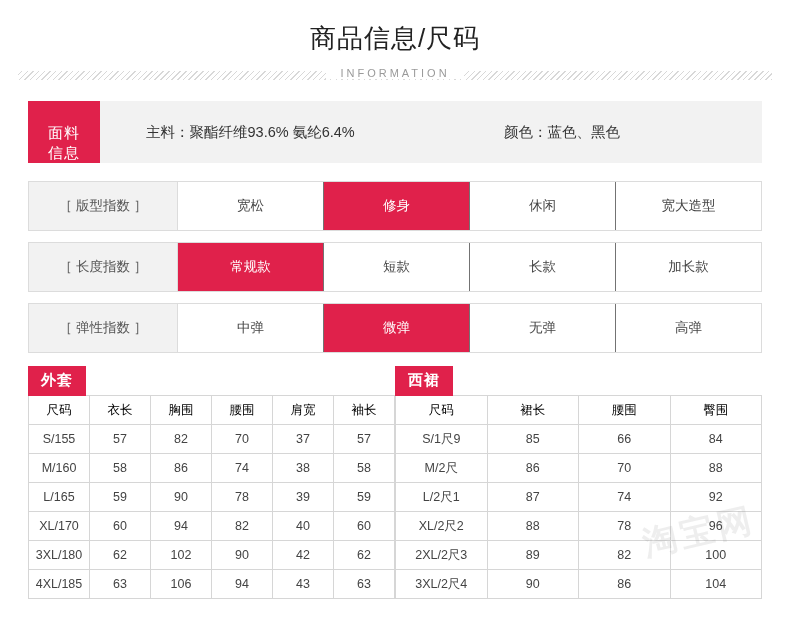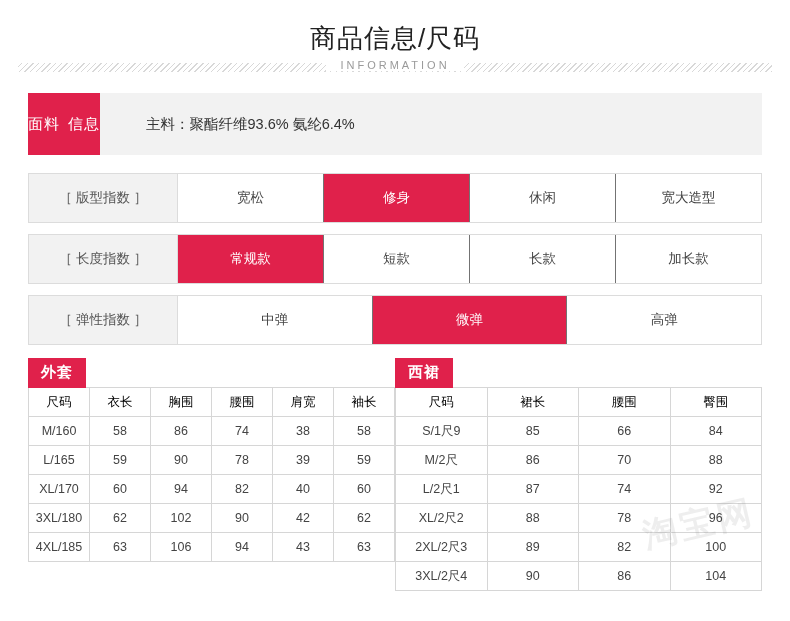--- a/index.html
+++ b/index.html
@@ -18,20 +18,21 @@
   .header { padding-top: 21px; text-align: center; }
   .header-title {
     font-size: 26px;
     color: #222;
     letter-spacing: 1px;
     font-weight: normal;
     line-height: 34px;
   }
   .header-rule-wrap {
     position: relative;
+    margin-top: 8px;
     height: 18px;
   }
   .header-rule {
     position: absolute;
     left: 18px; right: 18px; top: 8px;
     height: 9px;
     background: repeating-linear-gradient(
       -45deg,
       #d8d8d8 0px, #d8d8d8 1px,
       #ffffff 1px, #ffffff 4px
@@ -56,22 +57,23 @@
     height: 62px;
     background: #f2f2f2;
     display: flex;
     align-items: stretch;
   }
   .fabric-tag {
     width: 72px;
     background: #e0214b;
     color: #fff;
     display: flex;
-    align-items: center;
-    justify-content: space-between;
+    flex-direction: column;
+    align-items: center;
+    justify-content: flex-end;
     font-size: 15px;
     line-height: 20px;
     letter-spacing: 1px;
   }
   .fabric-main {
     flex: 1;
     display: flex;
     align-items: center;
     padding-left: 38px;
     font-size: 14.5px;
@@ -180,20 +182,21 @@
       </div>
     </div>
   </div>
 
   <div class="fabric">
     <div class="fabric-tag">
       <span>面料</span>
       <span>信息</span>
     </div>
     <div class="fabric-main">主料：聚酯纤维93.6%  氨纶6.4%</div>
+    <div class="fabric-color">颜色：蓝色、黑色</div>
   </div>
 
   <div class="index-block">
 
     <div class="index-row">
       <div class="index-label">［ 版型指数 ］</div>
       <div class="index-opt">宽松</div>
       <div class="index-opt active">修身</div>
       <div class="index-opt">休闲</div>
       <div class="index-opt">宽大造型</div>
@@ -204,20 +207,21 @@
       <div class="index-opt active">常规款</div>
       <div class="index-opt">短款</div>
       <div class="index-opt">长款</div>
       <div class="index-opt">加长款</div>
     </div>
 
     <div class="index-row">
       <div class="index-label">［ 弹性指数 ］</div>
       <div class="index-opt">中弹</div>
       <div class="index-opt active">微弹</div>
+      <div class="index-opt">无弹</div>
       <div class="index-opt">高弹</div>
     </div>
 
   </div>
 
   <div class="tables">
 
     <div class="table-wrap">
       <div class="table-title">外套</div>
       <table>
@@ -226,20 +230,28 @@
             <th>尺码</th>
             <th>衣长</th>
             <th>胸围</th>
             <th>腰围</th>
             <th>肩宽</th>
             <th>袖长</th>
           </tr>
         </thead>
         <tbody>
           <tr>
+            <td>S/155</td>
+            <td>57</td>
+            <td>82</td>
+            <td>70</td>
+            <td>37</td>
+            <td>57</td>
+          </tr>
+          <tr>
             <td>M/160</td>
             <td>58</td>
             <td>86</td>
             <td>74</td>
             <td>38</td>
             <td>58</td>
           </tr>
           <tr>
             <td>L/165</td>
             <td>59</td>

